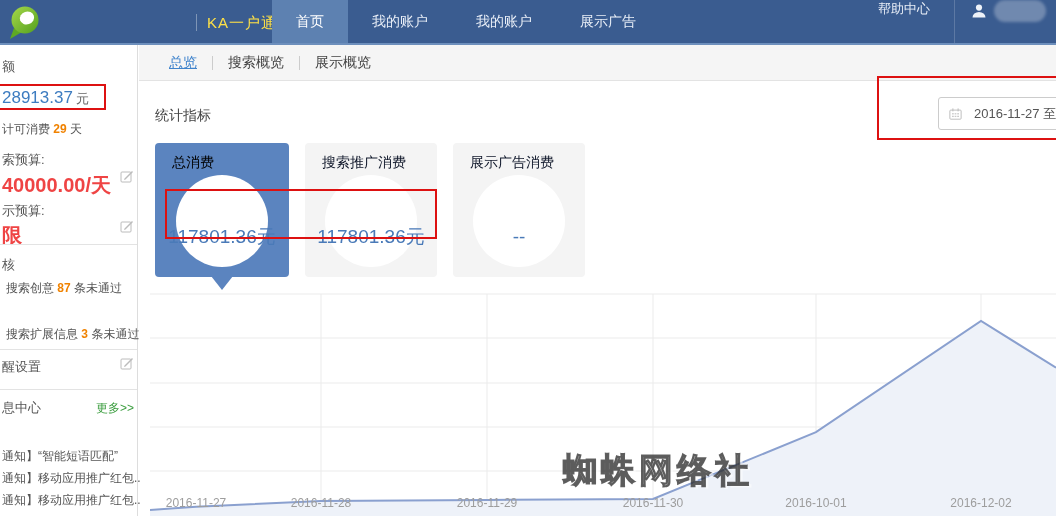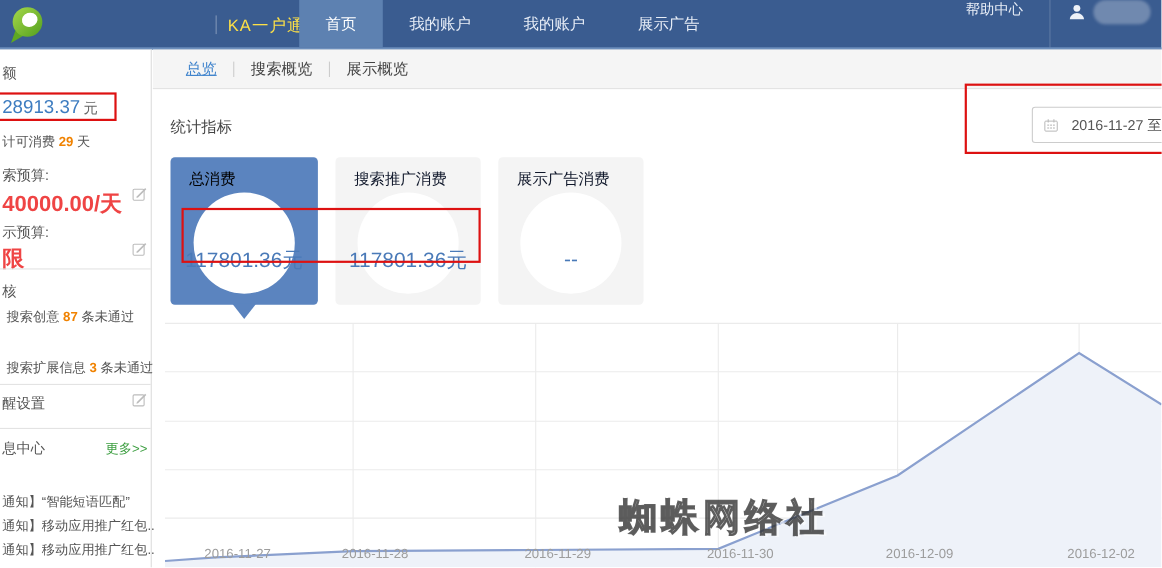--- a/index.html
+++ b/index.html
@@ -69,21 +69,21 @@
     width:92px; height:92px; border-radius:50%; background:#fff;
     display:flex; align-items:center; justify-content:center; }
   .card-value { font-size:19px; color:#4a7ab8; white-space:nowrap;margin-top:32px; }
   .card-pointer { position:absolute; left:211px; top:276px; width:0; height:0;
     border-left:11px solid transparent; border-right:11px solid transparent;
     border-top:14px solid #5b84bf; }
 
   
   .chart { position:absolute; left:150px; top:288px; width:906px; height:228px; }
   .tick { position:absolute; top:208px; transform:translateX(-50%); font-size:12px;
-    color:#9d9d9d; white-space:nowrap;margin-left:20px; }
+    color:#9d9d9d; white-space:nowrap; }
   .watermark { position:absolute; left:413px; top:160px; font-size:34px; font-weight:bold;
     letter-spacing:4px; color:rgba(50,50,50,.12);
     -webkit-text-stroke:1.2px rgba(45,45,45,.75);
     text-shadow:3px 2px 0 rgba(255,255,255,.55); white-space:nowrap; pointer-events:none; }
 
   
   .ann { position:absolute; border:2px solid #dd1111; pointer-events:none; }
   .ann-balance { left:-3px; top:84px; width:109px; height:26px; }
   .ann-cards { left:165px; top:189px; width:272px; height:50px; }
   .ann-date { left:877px; top:76px; width:200px; height:64px; }
@@ -222,20 +222,20 @@
       <line x1="666" y1="6" x2="666" y2="228"></line>
       <line x1="831" y1="6" x2="831" y2="228"></line>
     </g>
     <polygon id="chart-area" fill="#eef2f9" points="0,222.0 46,218.7 171,213.1 337,212.0 503,210.9 666,144.2 831,33.0 906,79.7 906,228 0,228"></polygon>
     <polyline id="chart-line" fill="none" stroke="#8aa0cf" stroke-width="2" points="0,222.0 46,218.7 171,213.1 337,212.0 503,210.9 666,144.2 831,33.0 906,79.7"></polyline>
   </svg>
   <span class="tick" style="left:46px">2016-11-27</span>
   <span class="tick" style="left:171px">2016-11-28</span>
   <span class="tick" style="left:337px">2016-11-29</span>
   <span class="tick" style="left:503px">2016-11-30</span>
-  <span class="tick" style="left:666px">2016-12-09</span>
+  <span class="tick" style="left:666px">2016-10-01</span>
   <span class="tick" style="left:831px">2016-12-02</span>
   <span class="watermark">蜘蛛网络社</span>
 </div>
 
 <div class="ann ann-balance"></div>
 <div class="ann ann-cards"></div>
 <div class="ann ann-date"></div>
 
 </body></html>

